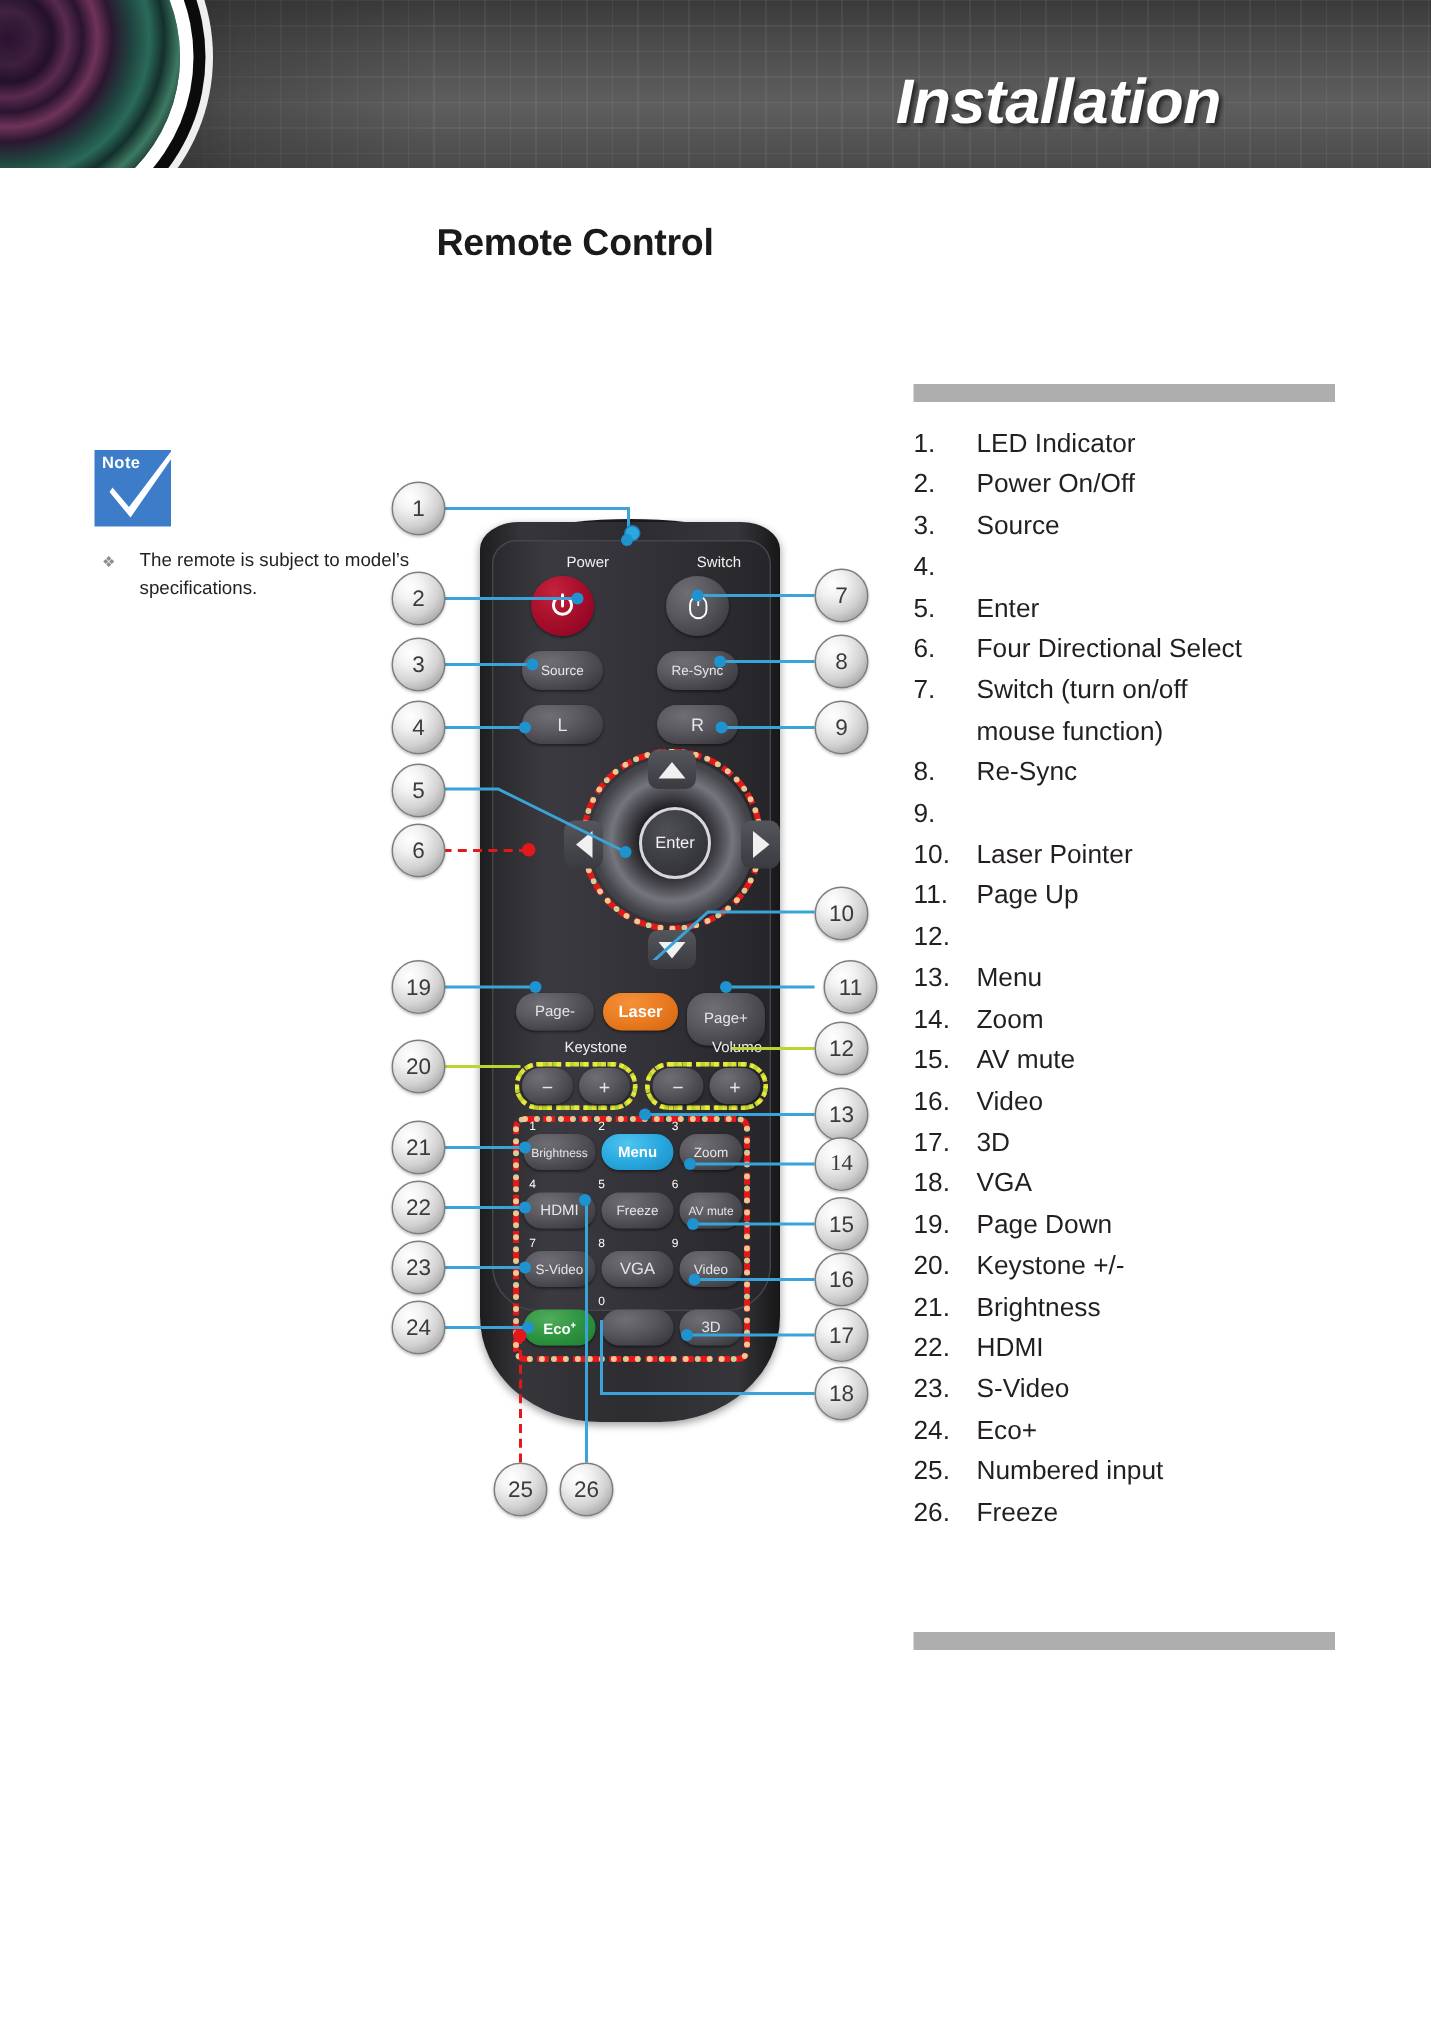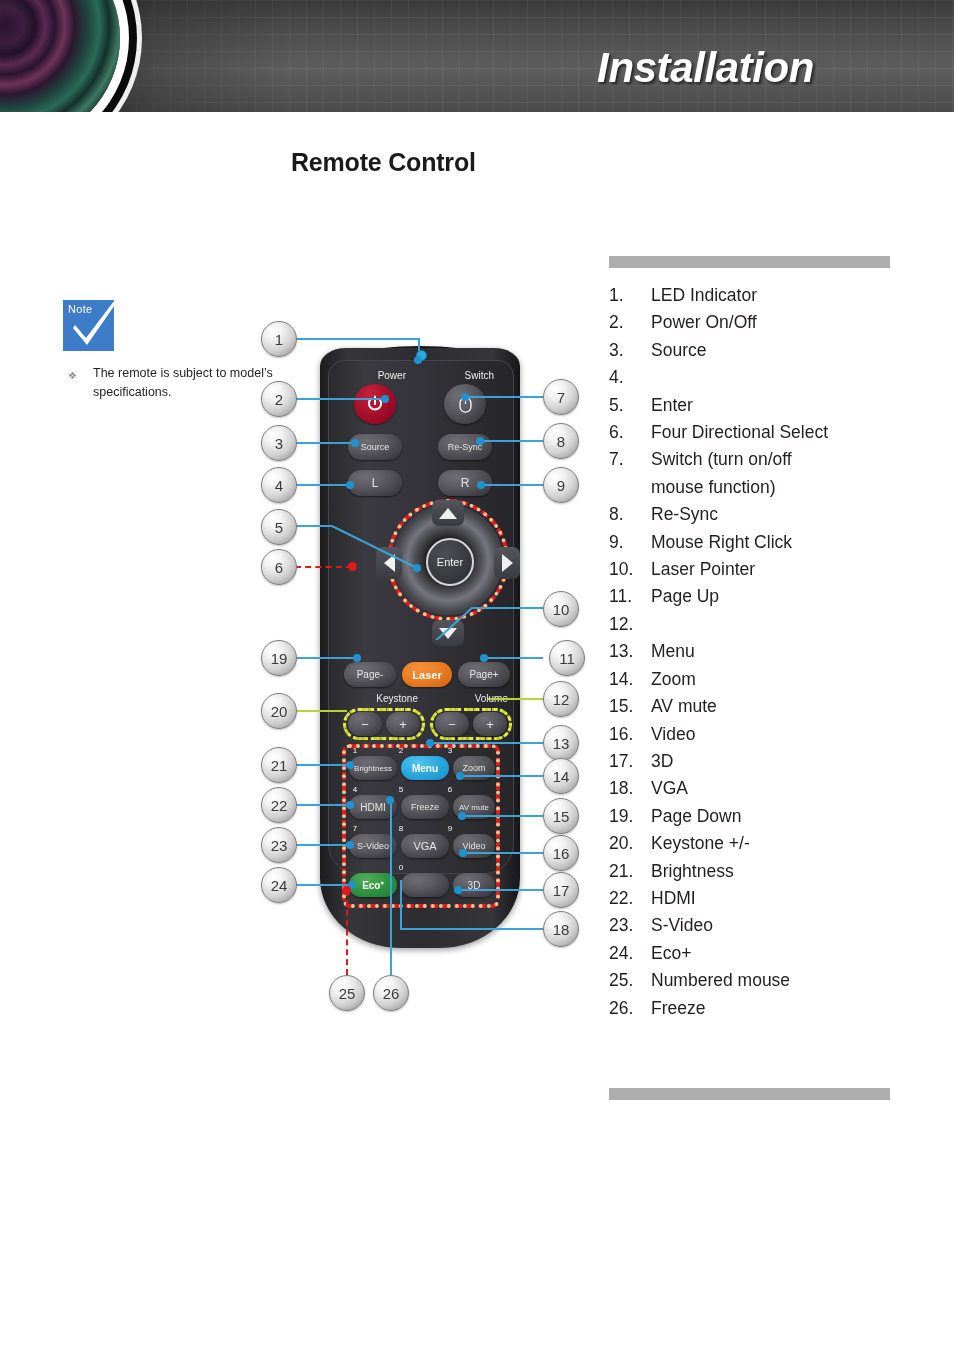--- a/index.html
+++ b/index.html
@@ -48,21 +48,21 @@
     font-size:25px;font-weight:bold;color:#1a1a1a;letter-spacing:-.2px;
   }
 
   
   .note-wrap{position:absolute;left:63px;top:296px;width:210px;}
   .note-badge{position:relative;width:56px;height:56px;}
   .note-sq{
     position:absolute;left:0;top:4px;width:51px;height:51px;background:#3d7cc9;
   }
   .note-word{
-    position:absolute;left:5px;top:7px;font-size:11px;font-weight:normal;color:#ffffff;
+    position:absolute;left:5px;top:7px;font-size:11px;font-weight:bold;color:#ffffff;
     letter-spacing:.3px;
   }
   .note-check{position:absolute;left:-2px;top:-5px;}
   .note-text{
     margin-top:12px;position:relative;padding-left:30px;
     font-size:12.5px;line-height:19px;color:#231f20;
   }
   .note-bullet{
     position:absolute;left:5px;top:2px;font-size:10px;color:#8d8d8d;
   }
@@ -255,21 +255,20 @@
       <div class="feature-num">7.</div>
       <div class="feature-label">Switch (turn on/off</div>
     </div>
     <div class="feature-cont">mouse function)</div>
     <div class="feature-row">
       <div class="feature-num">8.</div>
       <div class="feature-label">Re-Sync</div>
     </div>
     <div class="feature-row">
       <div class="feature-num">9.</div>
-      <div class="feature-label">Mouse Right Click</div>
     </div>
     <div class="feature-row">
       <div class="feature-num">10.</div>
       <div class="feature-label">Laser Pointer</div>
     </div>
     <div class="feature-row">
       <div class="feature-num">11.</div>
       <div class="feature-label">Page Up</div>
     </div>
     <div class="feature-row">
@@ -318,21 +317,21 @@
     <div class="feature-row">
       <div class="feature-num">23.</div>
       <div class="feature-label">S-Video</div>
     </div>
     <div class="feature-row">
       <div class="feature-num">24.</div>
       <div class="feature-label">Eco+</div>
     </div>
     <div class="feature-row">
       <div class="feature-num">25.</div>
-      <div class="feature-label">Numbered mouse</div>
+      <div class="feature-label">Numbered input</div>
     </div>
     <div class="feature-row">
       <div class="feature-num">26.</div>
       <div class="feature-label">Freeze</div>
     </div>
   </div>
 <div class="list-bar bottom"></div>
 
 <div class="remote-area">
 
@@ -376,21 +375,21 @@
   <div class="dpad-arrow" style="left:126px;top:247px;width:26px;height:32px;">
     <div class="tri" style="border-top:9px solid transparent;border-bottom:9px solid transparent;border-right:11px solid #f0f0f0;"></div>
   </div>
   <div class="dpad-arrow" style="left:244px;top:247px;width:26px;height:32px;">
     <div class="tri" style="border-top:9px solid transparent;border-bottom:9px solid transparent;border-left:11px solid #f0f0f0;"></div>
   </div>
   <div class="dpad-enter">Enter</div>
 
   <div class="btn" style="left:94px;top:362px;width:52px;height:25px;border-radius:13px;font-size:10px;">Page-</div>
   <div class="btn laser" style="left:152px;top:362px;width:50px;height:25px;border-radius:13px;font-size:11px;">Laser</div>
-  <div class="btn" style="left:208px;top:362px;width:52px;height:25px;border-radius:13px;font-size:10px;">Page+</div>
+  <div class="btn" style="left:208px;top:362px;width:52px;height:35px;border-radius:13px;font-size:10px;">Page+</div>
 
   <div class="panel-label" style="left:96px;top:393px;width:72px;">Keystone</div>
   <div class="panel-label" style="left:186px;top:393px;width:72px;">Volume</div>
 
   <div class="vol-dash" style="left:93px;top:408px;width:82px;height:32px;"></div>
   <div class="vol-dash2" style="left:93px;top:408px;width:82px;height:32px;"></div>
   <div class="vol-dash" style="left:180px;top:408px;width:82px;height:32px;"></div>
   <div class="vol-dash2" style="left:180px;top:408px;width:82px;height:32px;"></div>
 
   <div class="btn" style="left:98px;top:412px;width:34px;height:24px;border-radius:12px;font-size:13px;">−</div>
@@ -485,21 +484,21 @@
     <div class="lead h" style="left:484px;top:657px;width:59px;"></div>
     <div class="leaddot" style="left:480px;top:654px;"></div>
     <div class="callout" style="left: 549px; top: 640px;">11</div>
     <div class="lead-grn" style="left:488px;top:698px;width:55px;"></div>
     <div class="callout" style="left: 543px; top: 681px;">12</div>
     <div class="lead h" style="left:430px;top:742px;width:113px;"></div>
     <div class="leaddot" style="left:426px;top:739px;"></div>
     <div class="callout" style="left: 543px; top: 725px;">13</div>
     <div class="lead h" style="left:460px;top:775px;width:83px;"></div>
     <div class="leaddot" style="left:456px;top:772px;"></div>
-    <div class="callout" style="left: 543px; top: 758px;">14</div>
+    <div class="callout" style="left: 543px; top: 758px; font-family: Liberation Serif, serif;">14</div>
     <div class="lead h" style="left:462px;top:815px;width:81px;"></div>
     <div class="leaddot" style="left:458px;top:812px;"></div>
     <div class="callout" style="left: 543px; top: 798px;">15</div>
     <div class="lead h" style="left:463px;top:852px;width:80px;"></div>
     <div class="leaddot" style="left:459px;top:849px;"></div>
     <div class="callout" style="left: 543px; top: 835px;">16</div>
     <div class="lead h" style="left:458px;top:889px;width:85px;"></div>
     <div class="leaddot" style="left:454px;top:886px;"></div>
     <div class="callout" style="left: 543px; top: 872px;">17</div>
     <div class="lead v" style="left:400px;top:880px;height:48px;"></div>

